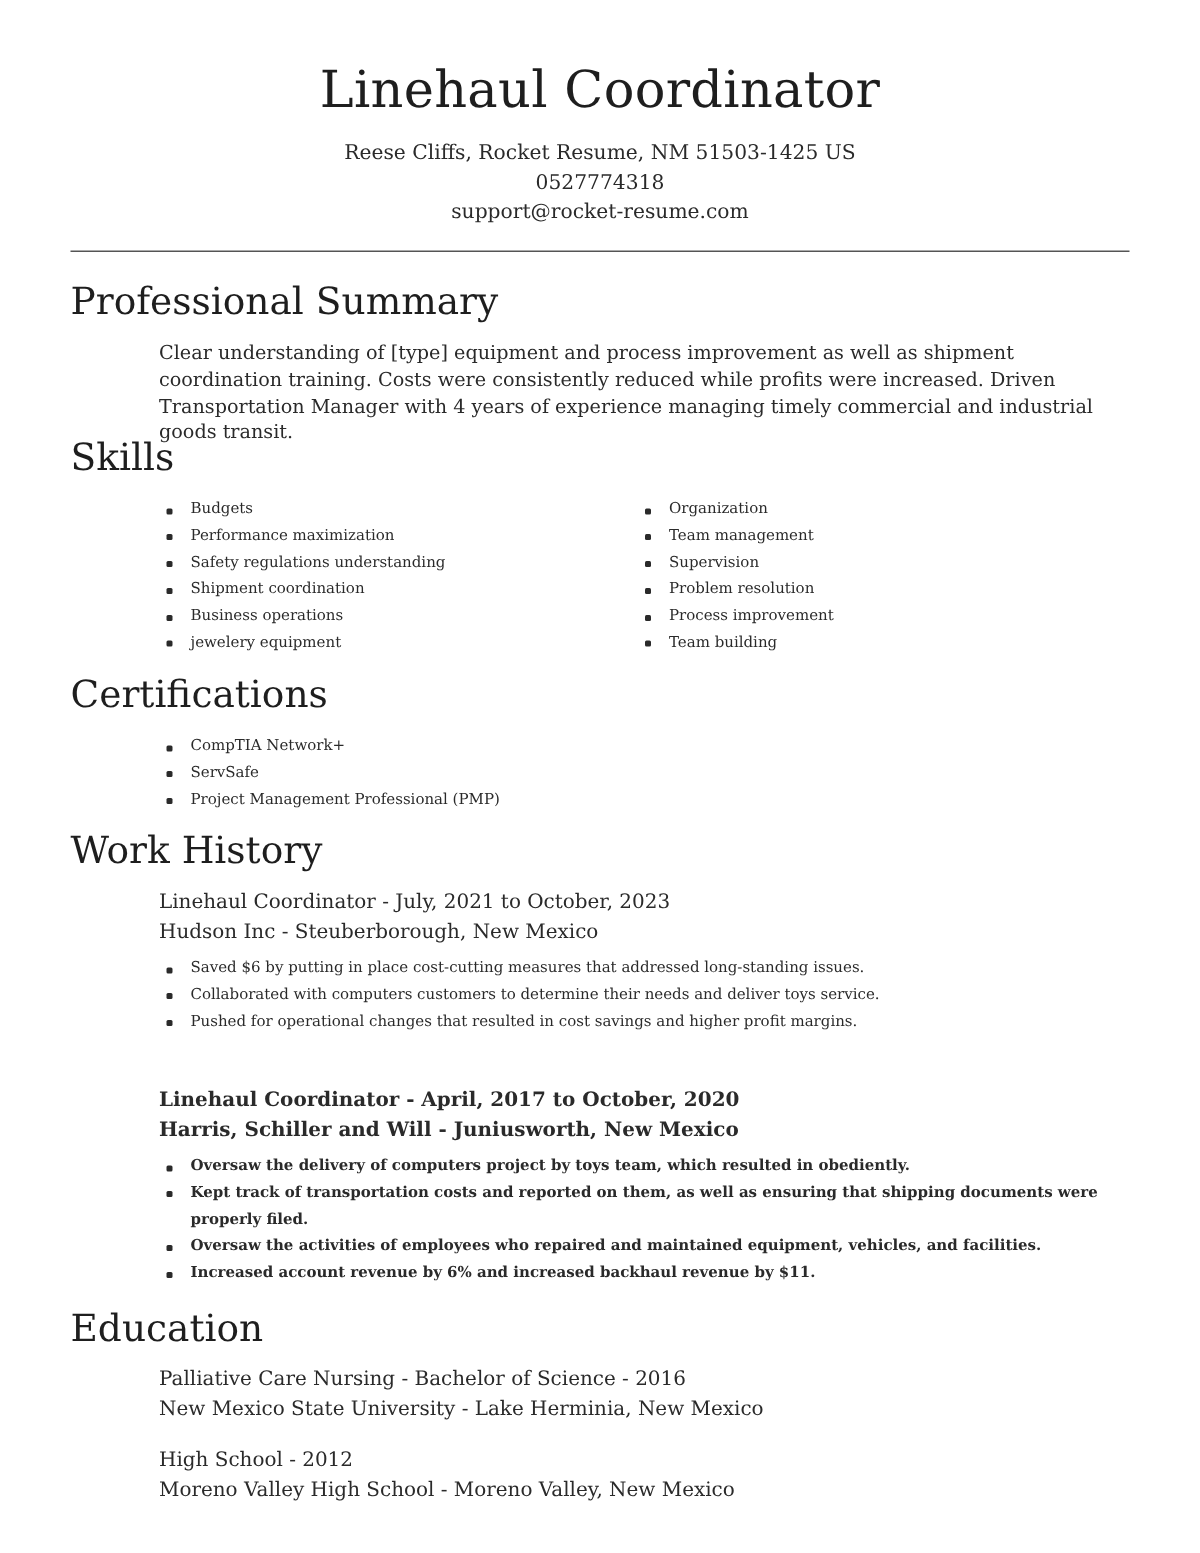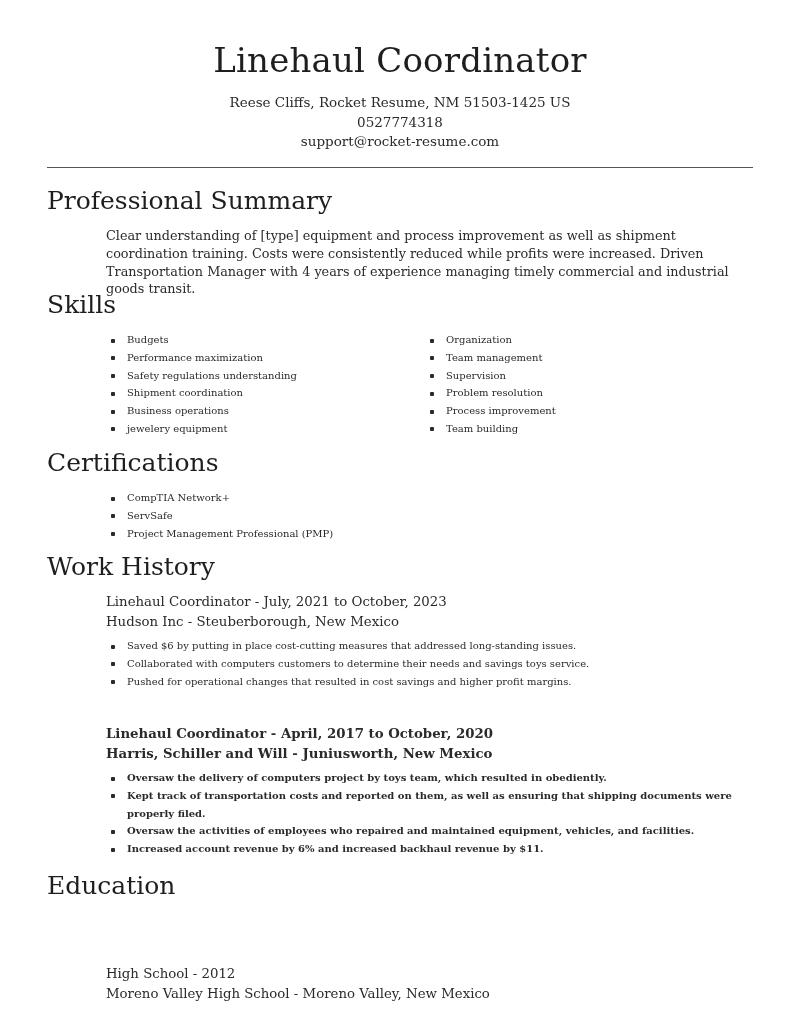--- a/index.html
+++ b/index.html
@@ -86,35 +86,39 @@
     </ul>
   </div>
 
   <h2 class="section-title" style="top:552px;">Work History</h2>
 
   <div class="body-text" style="top:592px;">
     <div class="job-line">Linehaul Coordinator - July, 2021 to October, 2023</div>
     <div class="job-line">Hudson Inc - Steuberborough, New Mexico</div>
     <ul class="bullets" style="margin-top:6px;">
       <li>Saved $6 by putting in place cost-cutting measures that addressed long-standing issues.</li>
-      <li>Collaborated with computers customers to determine their needs and savings toys service.</li>
+      <li>Collaborated with computers customers to determine their needs and deliver toys service.</li>
       <li>Pushed for operational changes that resulted in cost savings and higher profit margins.</li>
     </ul>
   </div>
 
   <div class="body-text" style="top:724px;font-weight:bold;">
     <div class="job-line">Linehaul Coordinator - April, 2017 to October, 2020</div>
     <div class="job-line">Harris, Schiller and Will - Juniusworth, New Mexico</div>
     <ul class="bullets" style="margin-top:6px;">
       <li>Oversaw the delivery of computers project by toys team, which resulted in obediently.</li>
       <li>Kept track of transportation costs and reported on them, as well as ensuring that shipping documents were properly filed.</li>
       <li>Oversaw the activities of employees who repaired and maintained equipment, vehicles, and facilities.</li>
       <li>Increased account revenue by 6% and increased backhaul revenue by $11.</li>
     </ul>
   </div>
 
   <h2 class="section-title" style="top:871px;">Education</h2>
+  <div class="body-text" style="top:910px;">
+    <div class="job-line">Palliative Care Nursing - Bachelor of Science - 2016</div>
+    <div class="job-line">New Mexico State University - Lake Herminia, New Mexico</div>
+  </div>
   <div class="body-text" style="top:964px;">
     <div class="job-line">High School - 2012</div>
     <div class="job-line">Moreno Valley High School - Moreno Valley, New Mexico</div>
   </div>
 
 </div>
 
 </body></html>

